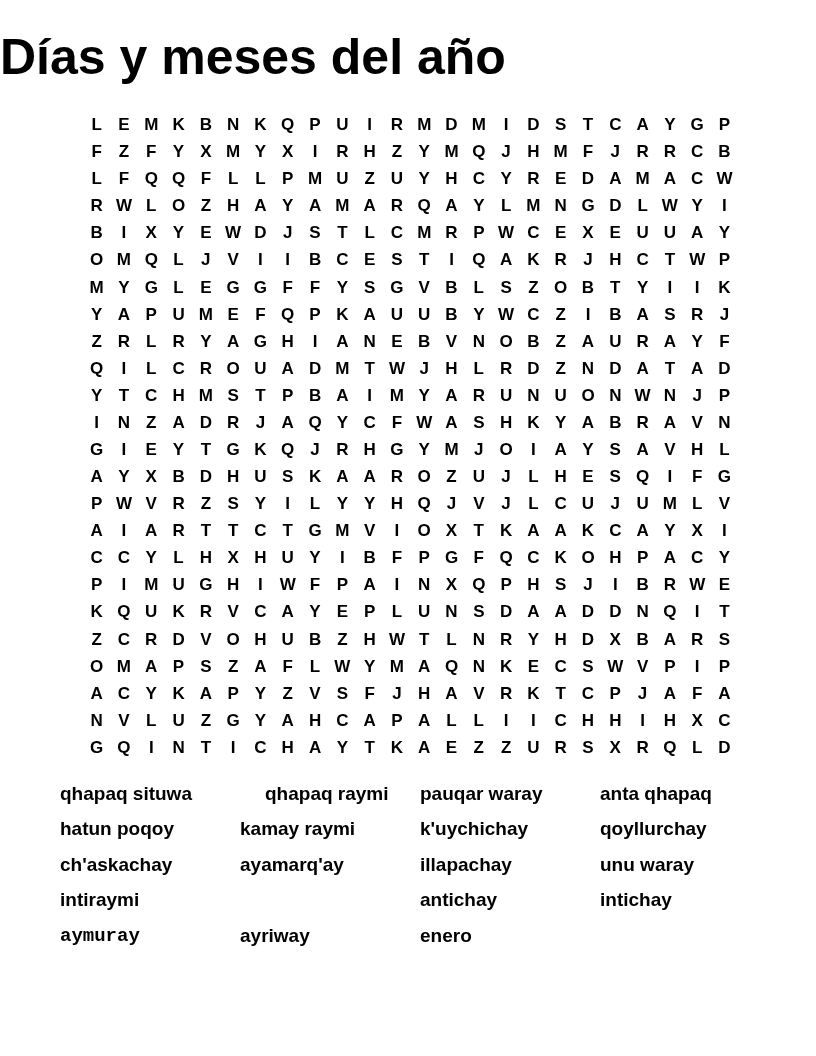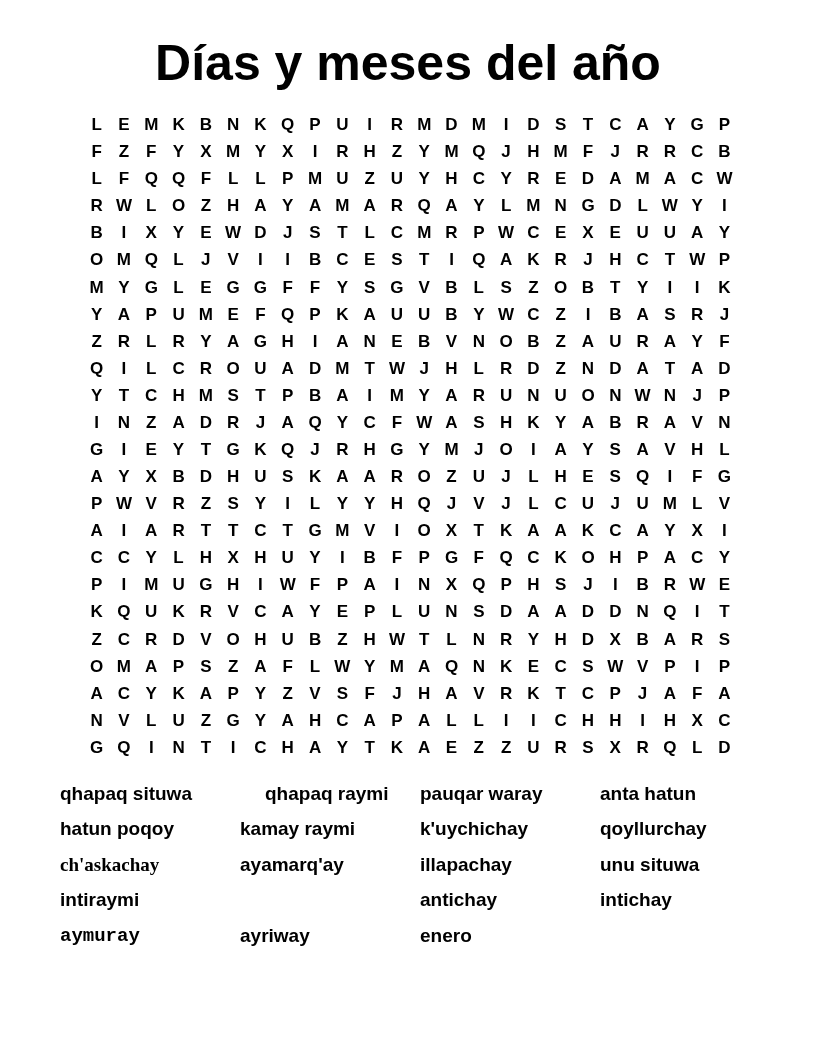--- a/index.html
+++ b/index.html
@@ -11,25 +11,24 @@
   }
   .page {
     position: relative;
     width: 816px;
     height: 1056px;
     background: #ffffff;
     overflow: hidden;
   }
   .title {
     position: absolute;
-    top: 34px;
+    top: 28px;
     left: 0;
     width: 816px;
     margin: 0;
-    text-align: center;
     font-size: 50px;
     line-height: 58px;
     font-weight: bold;
     letter-spacing: 0;
   }
   .letter-grid {
     position: absolute;
     left: 83px;
     top: 111px;
     display: grid;
@@ -639,30 +638,30 @@
       <span class="cell">S</span>
       <span class="cell">X</span>
       <span class="cell">R</span>
       <span class="cell">Q</span>
       <span class="cell">L</span>
       <span class="cell">D</span>
     </div>
   <div class="word-list" id="word-list">
       <div class="word" style="grid-area: 1 / 1;">qhapaq situwa</div>
       <div class="word" style="grid-area: 2 / 1;">hatun poqoy</div>
-      <div class="word" style="grid-area: 3 / 1; font-family: Liberation Serif, serif;">ch'askachay</div>
+      <div class="word" style="grid-area: 3 / 1;">ch'askachay</div>
       <div class="word" style="grid-area: 4 / 1;">intiraymi</div>
       <div class="word" style="grid-area: 5 / 1; font-family: Liberation Mono, monospace;">aymuray</div>
       <div class="word" style="grid-area: 1 / 2; margin-left: 25px;">qhapaq raymi</div>
       <div class="word" style="grid-area: 2 / 2;">kamay raymi</div>
       <div class="word" style="grid-area: 3 / 2;">ayamarq'ay</div>
       <div class="word" style="grid-area: 5 / 2;">ayriway</div>
       <div class="word" style="grid-area: 1 / 3;">pauqar waray</div>
       <div class="word" style="grid-area: 2 / 3;">k'uychichay</div>
       <div class="word" style="grid-area: 3 / 3;">illapachay</div>
       <div class="word" style="grid-area: 4 / 3;">antichay</div>
       <div class="word" style="grid-area: 5 / 3;">enero</div>
-      <div class="word" style="grid-area: 1 / 4;">anta hatun</div>
+      <div class="word" style="grid-area: 1 / 4;">anta qhapaq</div>
       <div class="word" style="grid-area: 2 / 4;">qoyllurchay</div>
-      <div class="word" style="grid-area: 3 / 4;">unu situwa</div>
+      <div class="word" style="grid-area: 3 / 4;">unu waray</div>
       <div class="word" style="grid-area: 4 / 4;">intichay</div>
     </div>
 </div>
 
 </body></html>

